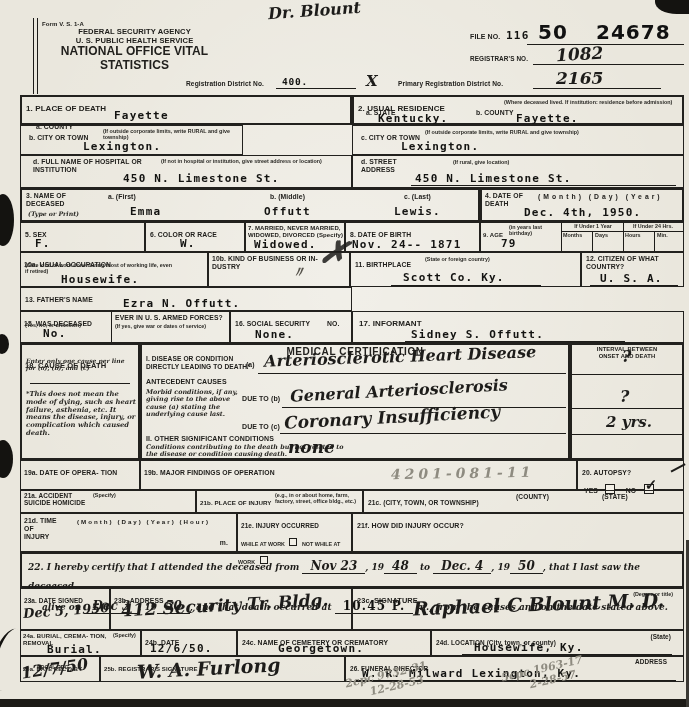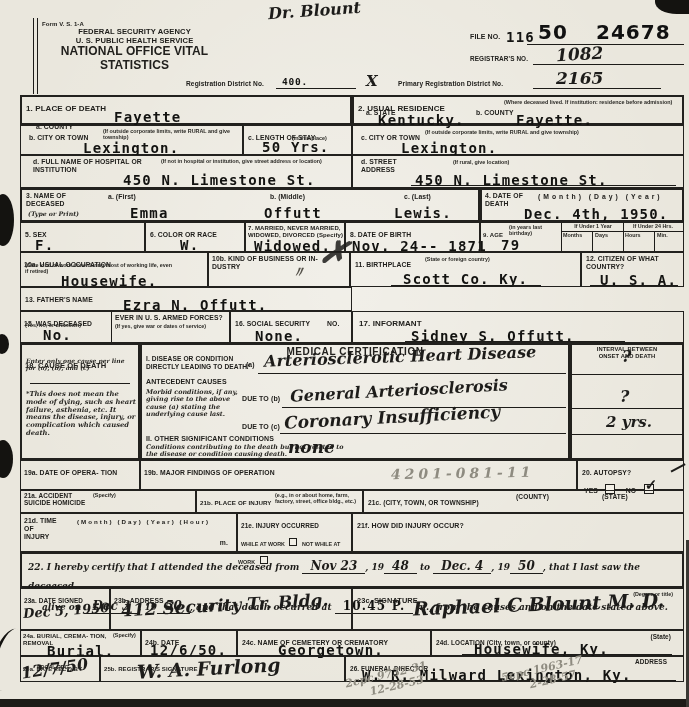--- a/index.html
+++ b/index.html
@@ -6,21 +6,21 @@
   .paper{position:relative;width:689px;height:707px;background:#eae7dd;overflow:hidden;
          font-family:"Liberation Sans",sans-serif;color:#1c1c1a;}
   .paper::before{content:"";position:absolute;inset:0;
     background:radial-gradient(ellipse at 50% 40%, rgba(255,255,255,.35), rgba(0,0,0,0) 70%);}
   .abs{position:absolute;}
   .box{position:absolute;box-sizing:border-box;border:1.6px solid #22211e;}
   .lbl{font-size:6.8px;font-weight:bold;line-height:1.15;letter-spacing:.1px;color:#21201d;}
   .note{font-size:5.4px;font-weight:bold;color:#2a2925;line-height:1.1;}
   .noteit{font-size:6.2px;font-weight:bold;font-style:italic;
           font-family:"DejaVu Serif",serif;line-height:1.15;color:#2a2925;}
-  .typed{font-family:"DejaVu Sans Mono",monospace;font-weight:bold;font-size:14px;
+  .typed{font-family:"DejaVu Sans Mono",monospace;font-weight:bold;font-size:11px;
          letter-spacing:1.2px;color:#131311;white-space:nowrap;}
   .typed.sm{font-size:9.5px;letter-spacing:.8px;}
   .hand{font-family:"DejaVu Serif",serif;font-style:italic;font-weight:bold;
         font-size:14px;color:#1d1c1a;white-space:nowrap;}
   .pencil{color:#8e8b80;}
   .rule{position:absolute;height:1.4px;background:#1d1c19;}
   .vrule{position:absolute;width:1.4px;background:#1d1c19;}
   .ctr{text-align:center;display:block;}
   .chk{display:inline-block;width:10px;height:10px;border:1.4px solid #1d1c19;
        vertical-align:middle;box-sizing:border-box;background:#f2efe6;}
@@ -76,25 +76,20 @@
   <div class="box" style="left:20px;top:95px;width:332px;height:30px;border-width:2px;">
     <span class="lbl" style="font-size:8px;margin:2px 0 0 4px;display:inline-block;">1.  PLACE OF DEATH</span><br>
     <span class="lbl" style="margin-left:14px;">a. COUNTY</span>
     <span class="typed" style="position:absolute;left:92px;top:12px;">Fayette</span>
   </div>
   <div class="box" style="left:20px;top:125px;width:223px;height:30px;">
     <span class="lbl" style="margin:2px 0 0 8px;display:inline-block;">b. CITY OR TOWN</span>
     <span class="note" style="position:absolute;left:82px;top:3px;width:130px;">(If outside corporate limits, write RURAL and give township)</span>
     <span class="typed" style="position:absolute;left:62px;top:14px;">Lexington.</span>
   </div>
-  <div class="box" style="left:243px;top:125px;width:109px;height:30px;">
-    <span class="lbl" style="margin:2px 0 0 4px;display:inline-block;">c. LENGTH OF STAY</span>
-    <span class="note" style="position:absolute;left:48px;top:10px;">(in this place)</span>
-    <span class="typed" style="position:absolute;left:18px;top:13px;">50 Yrs.</span>
-  </div>
   <div class="box" style="left:20px;top:155px;width:332px;height:33px;">
     <span class="lbl" style="margin:2px 0 0 12px;display:inline-block;width:120px;">d. FULL NAME OF HOSPITAL OR INSTITUTION</span>
     <span class="note" style="position:absolute;left:140px;top:3px;width:180px;">(If not in hospital or institution, give street address or location)</span>
     <span class="typed" style="position:absolute;left:102px;top:16px;">450 N. Limestone St.</span>
   </div>
 
   <div class="box" style="left:352px;top:95px;width:332px;height:30px;border-width:2px;">
     <span class="lbl" style="font-size:8px;margin:2px 0 0 4px;display:inline-block;">2.  USUAL RESIDENCE</span>
     <span class="note" style="position:absolute;left:150px;top:3px;width:175px;">(Where deceased lived. If institution: residence before admission)</span>
     <span class="lbl" style="position:absolute;left:12px;top:12px;">a. STATE</span>

